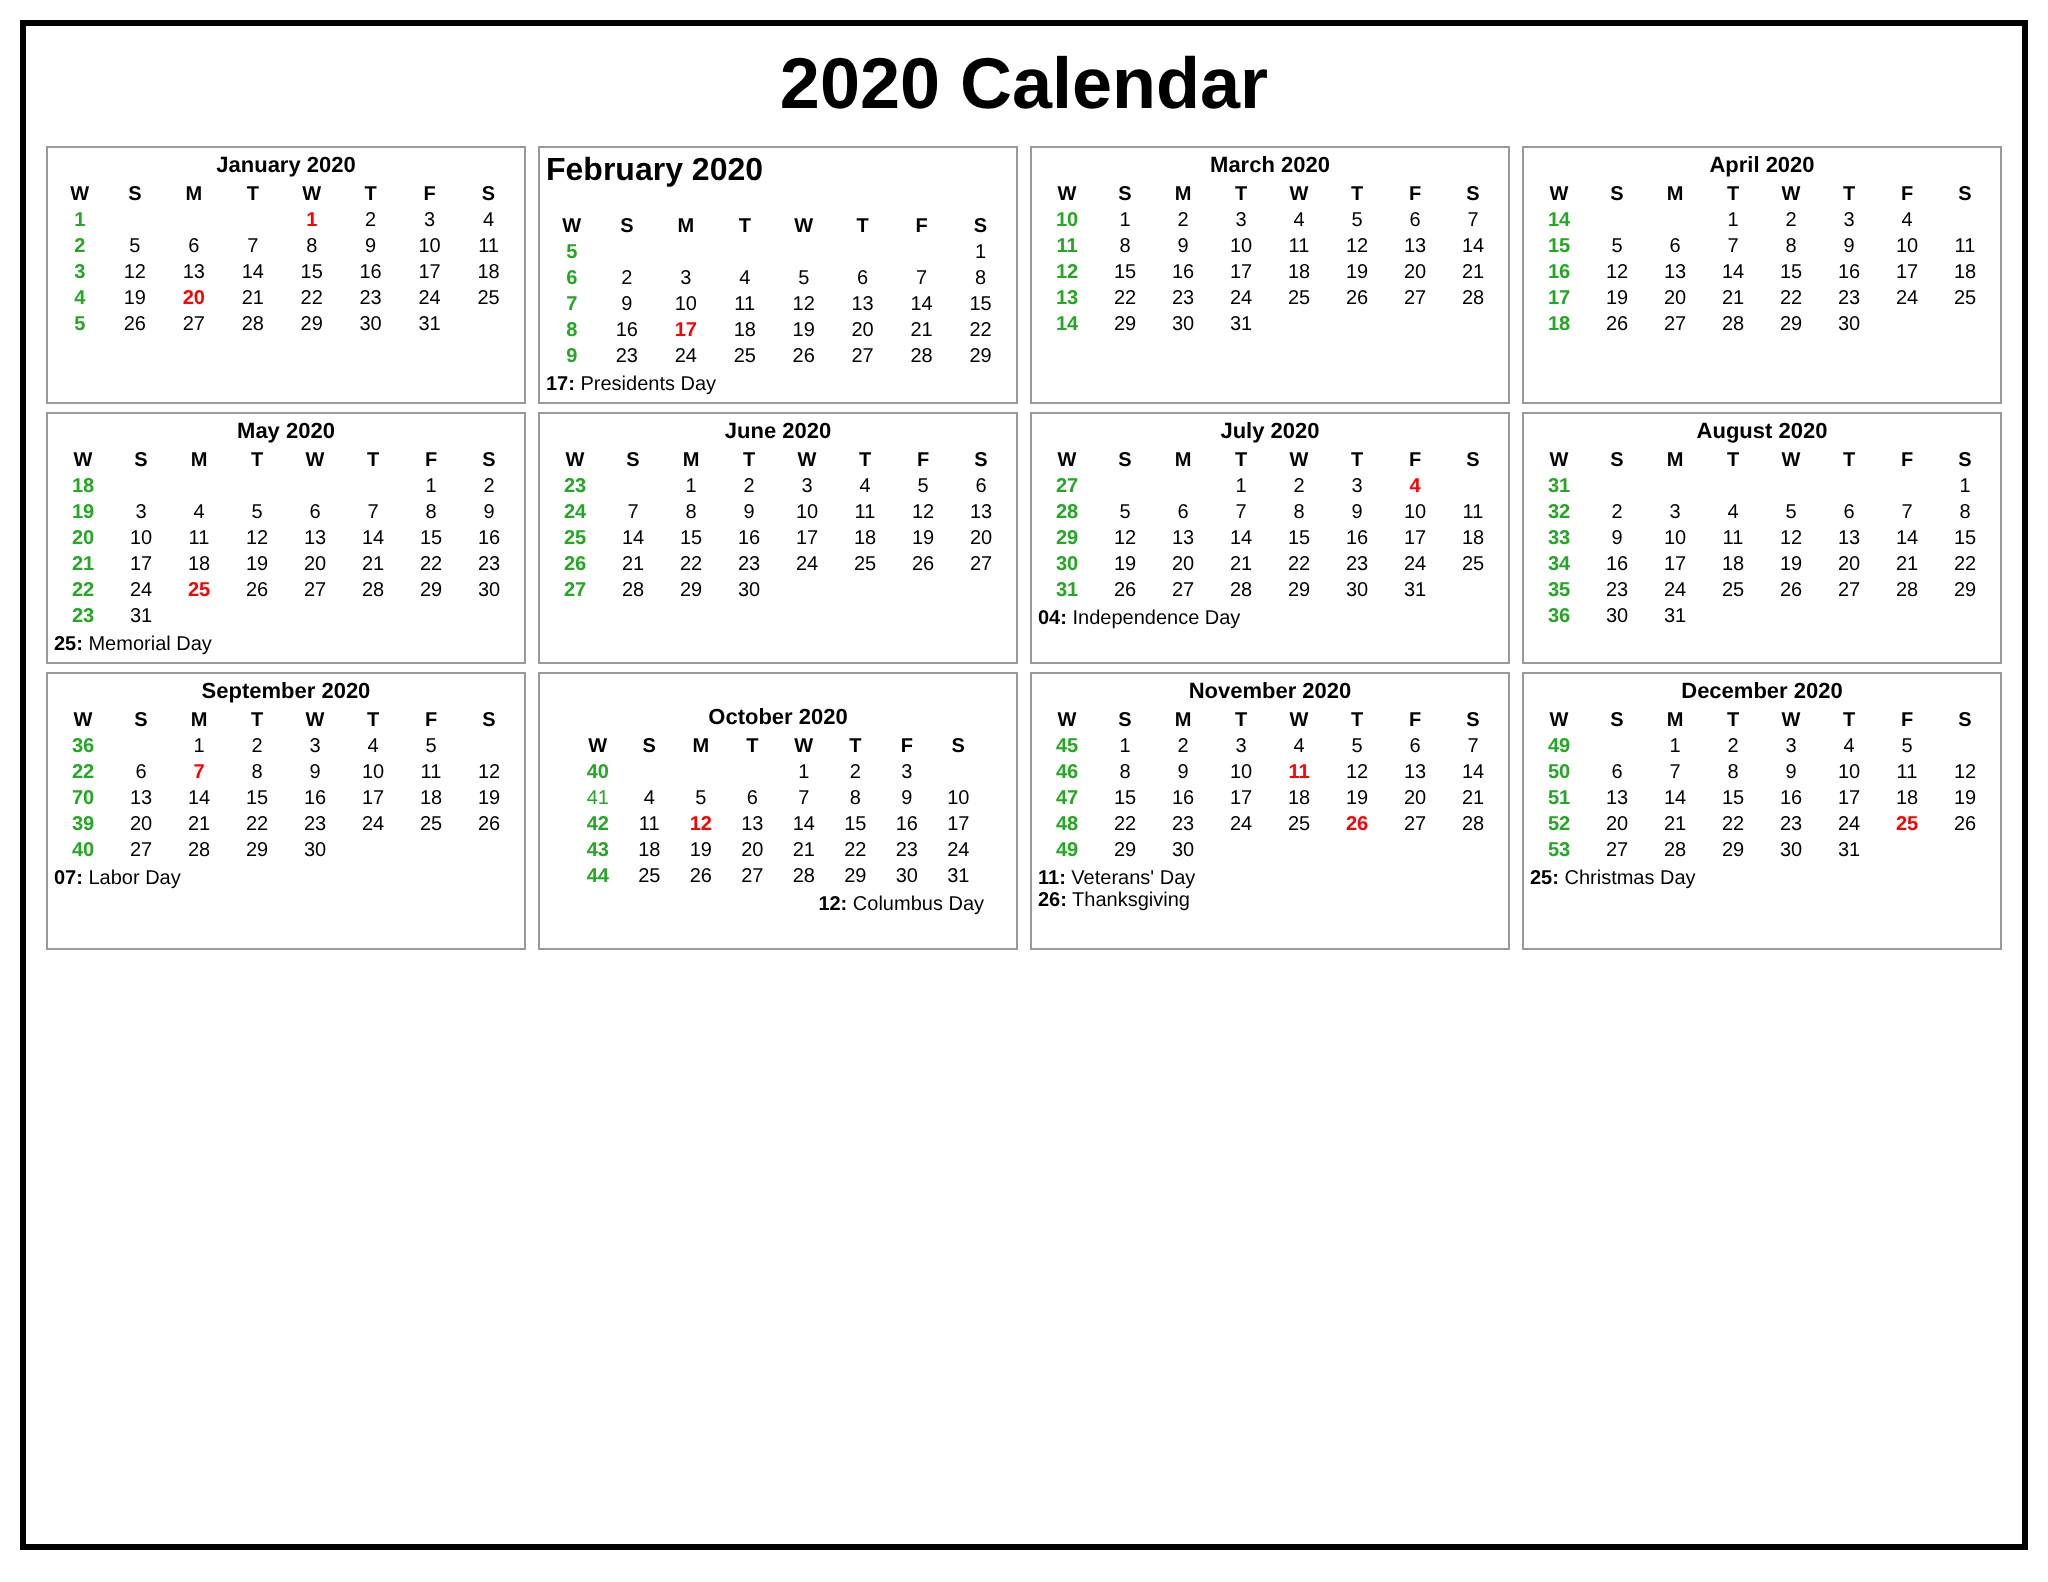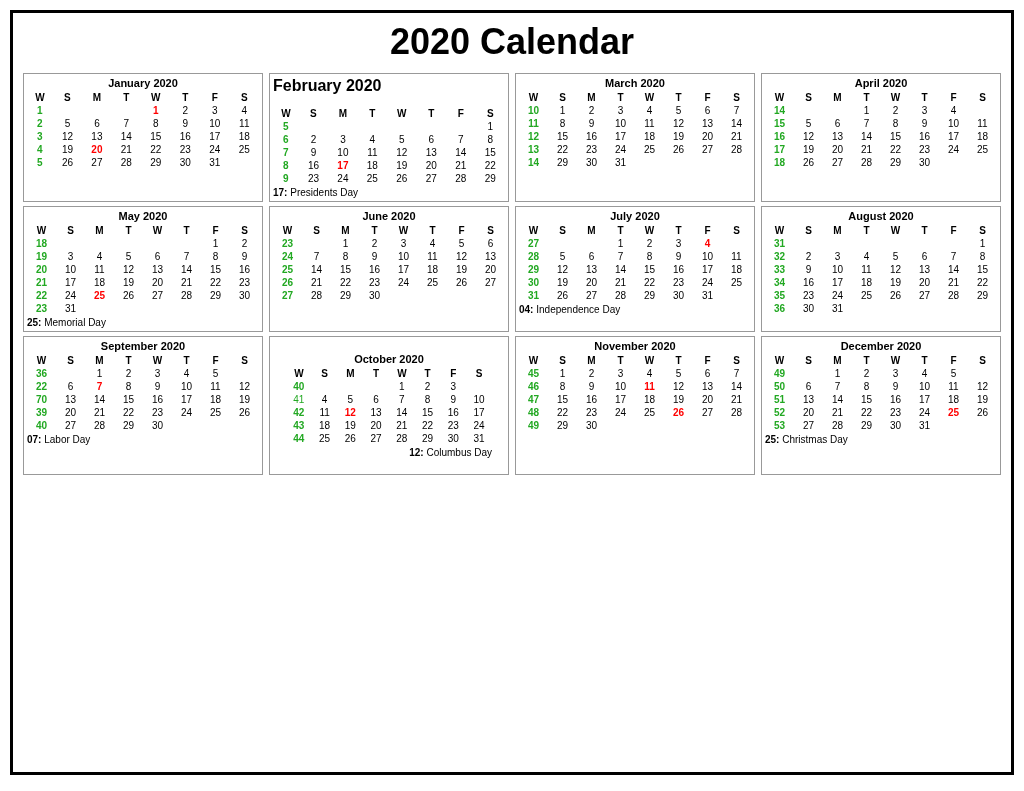--- a/index.html
+++ b/index.html
@@ -819,20 +819,24 @@
                 <td style="text-align: center; padding: 1px; font-size: 10px;">29</td>
                 <td style="text-align: center; padding: 1px; font-size: 10px;">30</td>
                 <td style="text-align: center; padding: 1px; font-size: 10px;"></td>
                 <td style="text-align: center; padding: 1px; font-size: 10px;"></td>
                 <td style="text-align: center; padding: 1px; font-size: 10px;"></td>
                 <td style="text-align: center; padding: 1px; font-size: 10px;"></td>
                 <td style="text-align: center; padding: 1px; font-size: 10px;"></td>
               </tr>
             </tbody>
           </table>
+          <div style="font-size: 10px; margin-top: 2px;">
+            <div><span style="font-weight:bold">11:</span> Veterans' Day</div>
+            <div><span style="font-weight:bold">26:</span> Thanksgiving</div>
+          </div>
         </div>
         <div style="border: 1px solid rgb(153, 153, 153); padding: 3px;">
           <div style="text-align: center; font-weight: bold; font-size: 11px; margin-bottom: 2px;">December 2020</div>
           <table style="width: 100%; border-collapse: collapse; font-size: 10px;">
             <thead>
               <tr>
                 <th style="text-align: center; font-weight: bold; padding: 1px; font-size: 10px;">W</th>
                 <th style="text-align: center; font-weight: bold; padding: 1px; font-size: 10px;">S</th>
                 <th style="text-align: center; font-weight: bold; padding: 1px; font-size: 10px;">M</th>
                 <th style="text-align: center; font-weight: bold; padding: 1px; font-size: 10px;">T</th>

